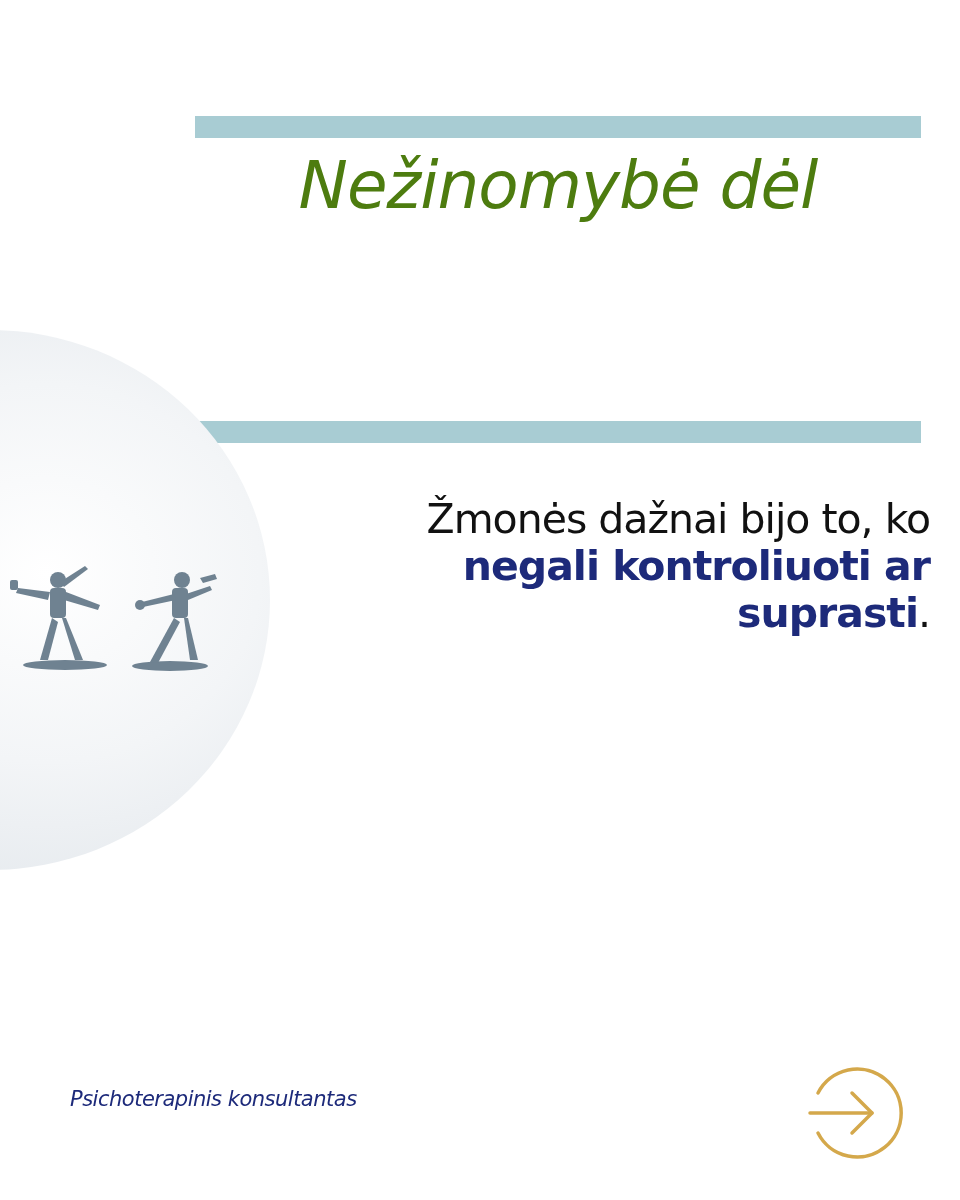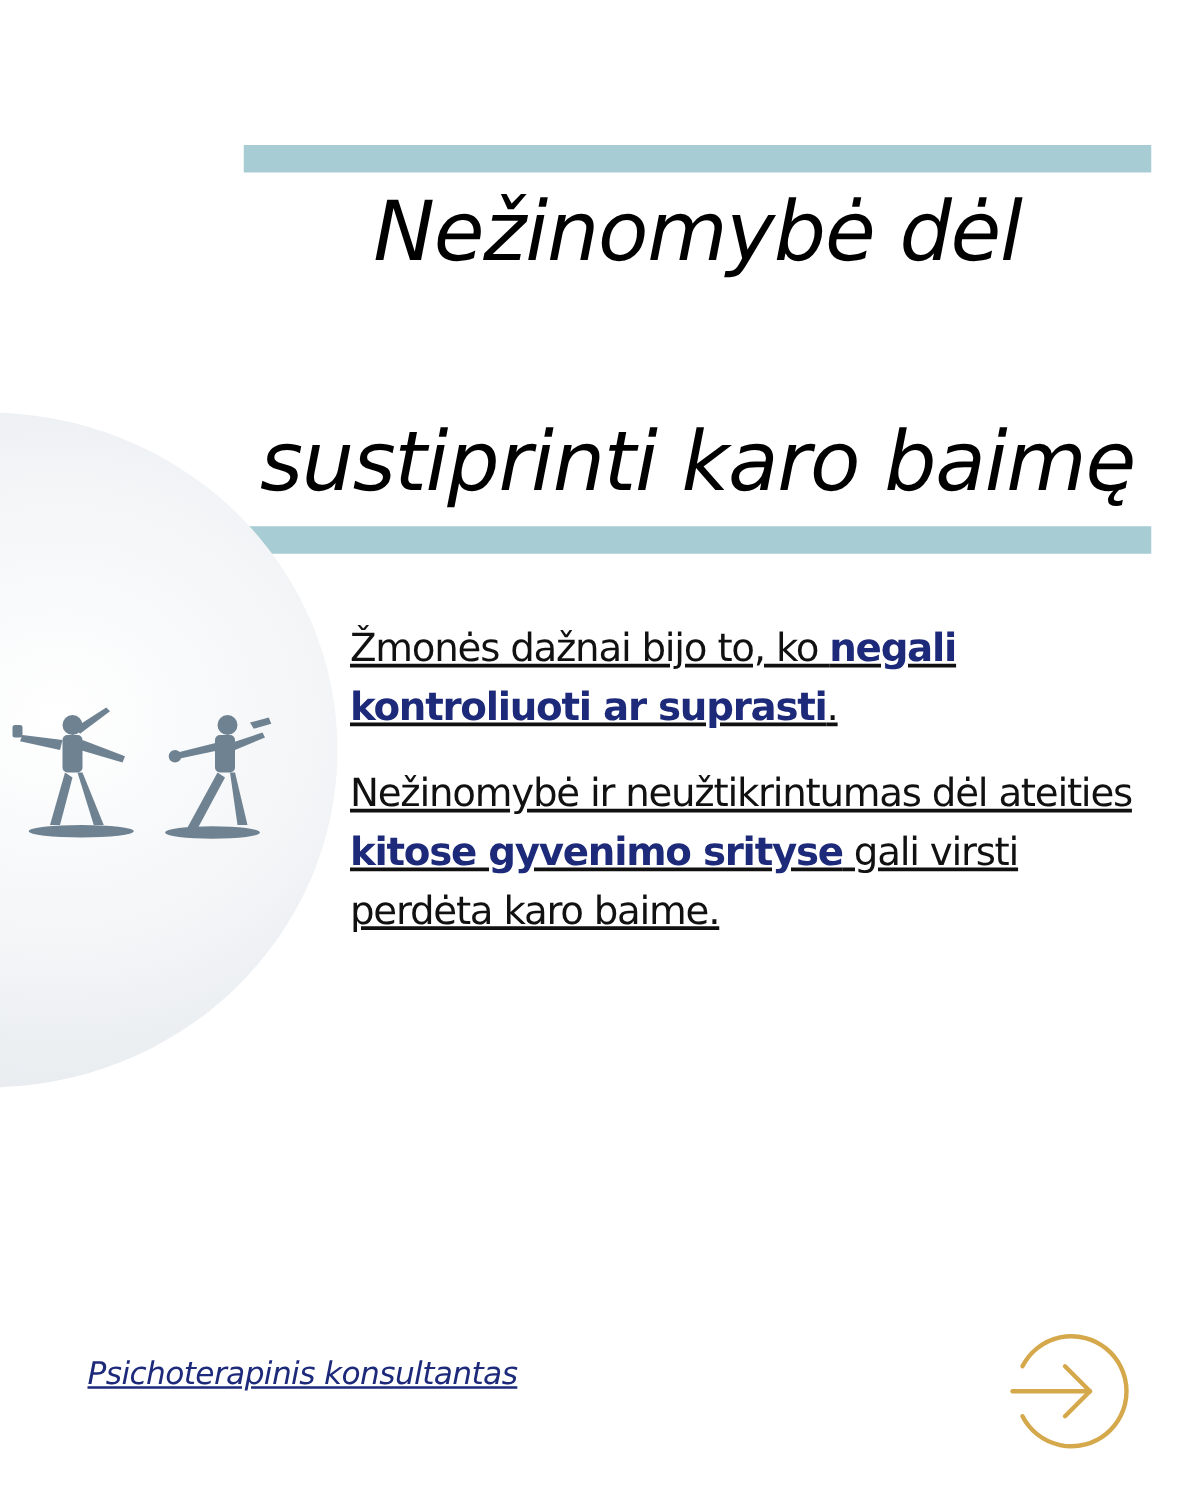--- a/index.html
+++ b/index.html
@@ -9,59 +9,58 @@
       font-family: "Liberation Sans", sans-serif;
     }
     .bar {
       position: absolute; left: 195px; width: 726px; height: 22px;
       background: #a8ccd3;
     }
     .bar.top { top: 116px; }
     .bar.bottom { top: 421px; }
     .title {
       position: absolute; left: 195px; width: 726px; top: 140px;
-      text-align: center; font-style: italic; color: #000000;
+      text-align: center; font-style: italic; color: #4d7c0f;
       font-family: "DejaVu Sans", sans-serif;
       font-size: 66px; line-height: 92px; letter-spacing: -1px;
       margin: 0; font-weight: normal;
     }
     .photo {
       position: absolute; left: -290px; top: 330px;
       width: 560px; height: 540px; border-radius: 50%;
       background: radial-gradient(ellipse at 60% 45%, #ffffff 0%, #f3f5f7 45%, #e7ebef 75%, #dde2e7 100%);
       overflow: hidden;
     }
     .photo svg { position: absolute; left: 290px; top: 230px; }
     .body-text {
       position: absolute; left: 280px; width: 650px; top: 496px;
-      text-align: left; color: #111;
+      text-align: right; color: #111;
       font-family: "DejaVu Sans", sans-serif;
-      font-size: 31px; line-height: 47px; letter-spacing: -1px; text-decoration: underline;
+      font-size: 41px; line-height: 47px; letter-spacing: -1px;
     }
     .body-text p { margin: 0 0 22px 0; }
     .hl { color: #1d2a7a; font-weight: bold; }
     .author {
       position: absolute; left: 70px; top: 1082px;
       font-family: "DejaVu Sans", sans-serif; font-style: italic;
-      color: #1d2a7a; font-size: 25px; line-height: 34px; letter-spacing: -0.5px; text-decoration: underline;
+      color: #1d2a7a; font-size: 21px; line-height: 34px; letter-spacing: -0.5px;
     }
     .next-btn {
       position: absolute; left: 806px; top: 1063px;
       width: 100px; height: 100px; cursor: pointer;
     }
   </style>
 </head>
 <body>
 
 <div class="bar top"></div>
 
 <h1 class="title">
   <span>Nežinomybė dėl</span><br>
   <br>
-  <span>sustiprinti karo baimę</span>
 </h1>
 
 <div class="bar bottom"></div>
 
 <div class="photo">
   <svg width="240" height="120" viewBox="0 0 240 120">
     <g fill="#6f8291">
 
       <ellipse cx="65" cy="105" rx="42" ry="5"></ellipse>
       <circle cx="58" cy="20" r="8"></circle>
@@ -83,23 +82,20 @@
       <polygon points="174,58 150,102 158,103 180,62"></polygon>
       <polygon points="184,58 190,100 198,100 188,58"></polygon>
     </g>
   </svg>
 </div>
 
 <div class="body-text">
   <p>
     <span>Žmonės dažnai bijo to, ko </span><span class="hl">negali kontroliuoti ar suprasti</span><span>.</span>
   </p>
-  <p>
-    <span>Nežinomybė ir neužtikrintumas dėl ateities </span><span class="hl">kitose gyvenimo srityse</span><span> gali virsti perdėta karo baime.</span>
-  </p>
 </div>
 
 <div class="author">
   <div>Psichoterapinis konsultantas</div>
 </div>
 
 <div class="next-btn">
   <svg width="100" height="100" viewBox="0 0 100 100">
     <path d="M 12 30 A 44 44 0 1 1 12 70" fill="none" stroke="#d4a84b" stroke-width="3.5" stroke-linecap="round"></path>
     <line x1="4" y1="50" x2="66" y2="50" stroke="#d4a84b" stroke-width="3.5" stroke-linecap="round"></line>

